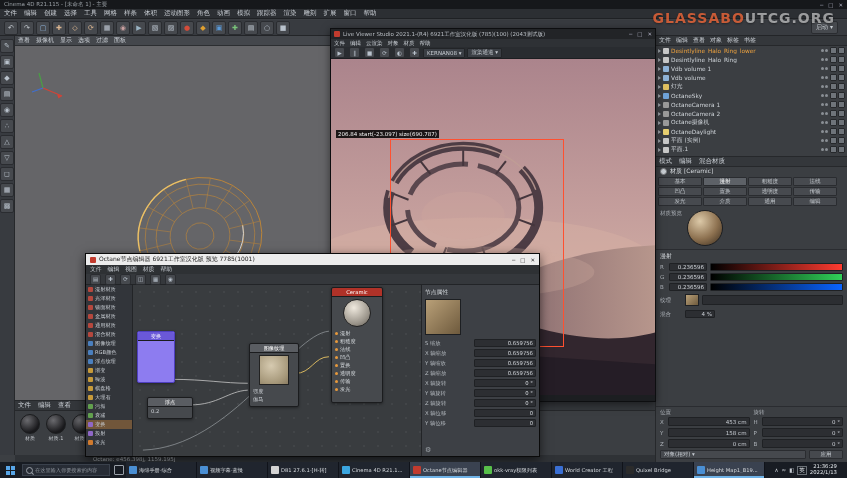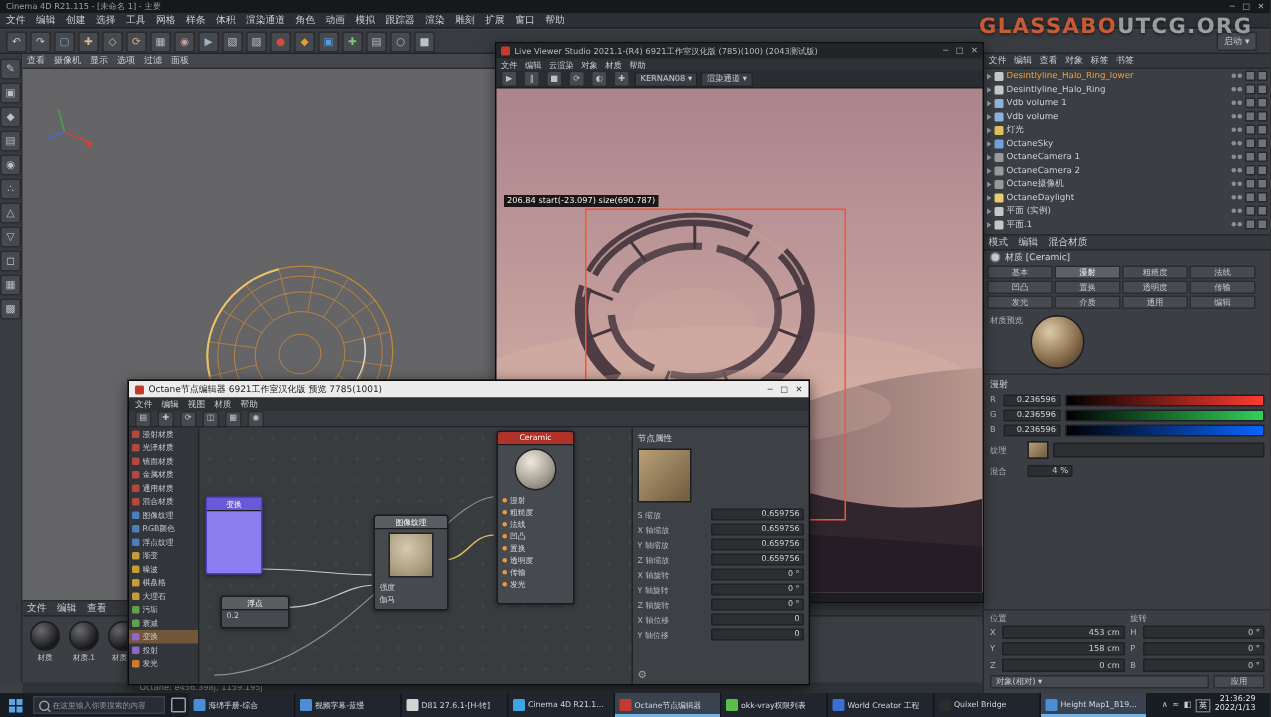--- a/index.html
+++ b/index.html
@@ -218,21 +218,21 @@
   <span class="mi">选择</span>
 
   <span class="mi">工具</span>
 
   <span class="mi">网格</span>
 
   <span class="mi">样条</span>
 
   <span class="mi">体积</span>
 
-  <span class="mi">渲染通道</span>
+  <span class="mi">运动图形</span>
 
   <span class="mi">角色</span>
 
   <span class="mi">动画</span>
 
   <span class="mi">模拟</span>
 
   <span class="mi">跟踪器</span>
 
   <span class="mi">渲染</span>

